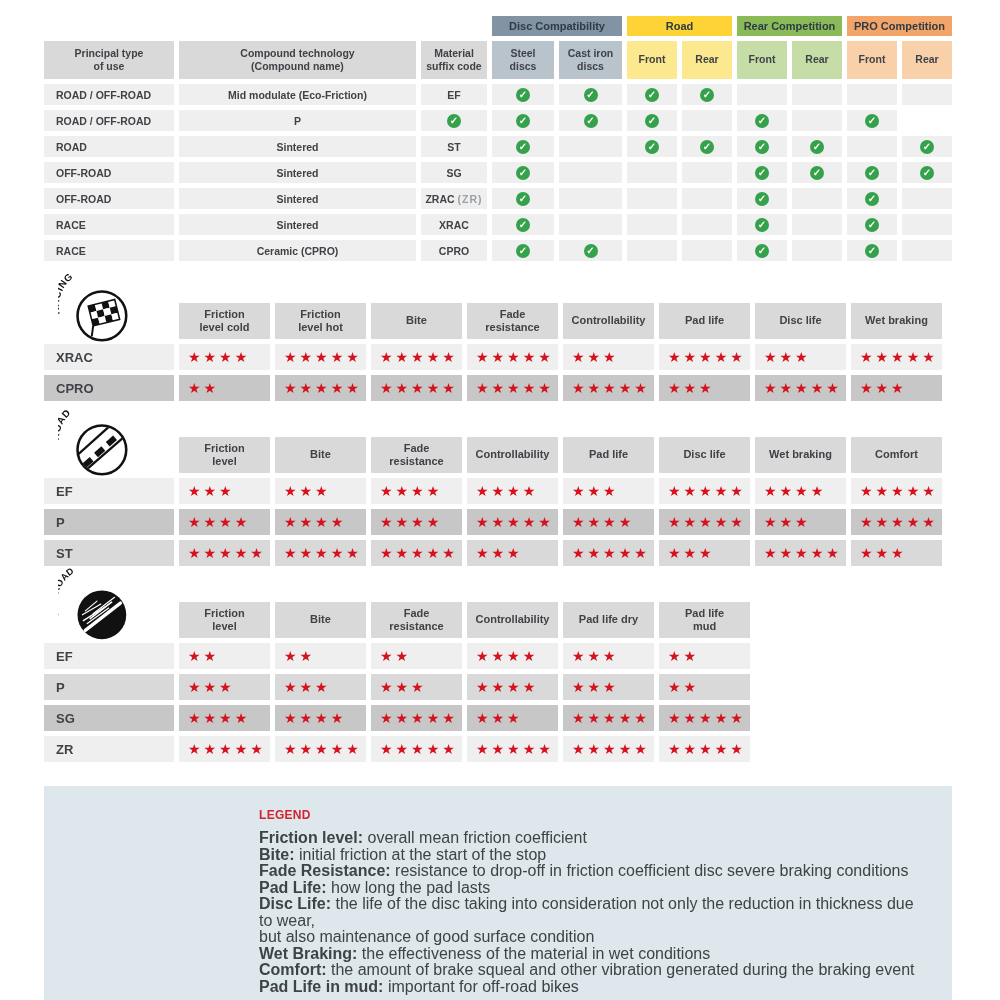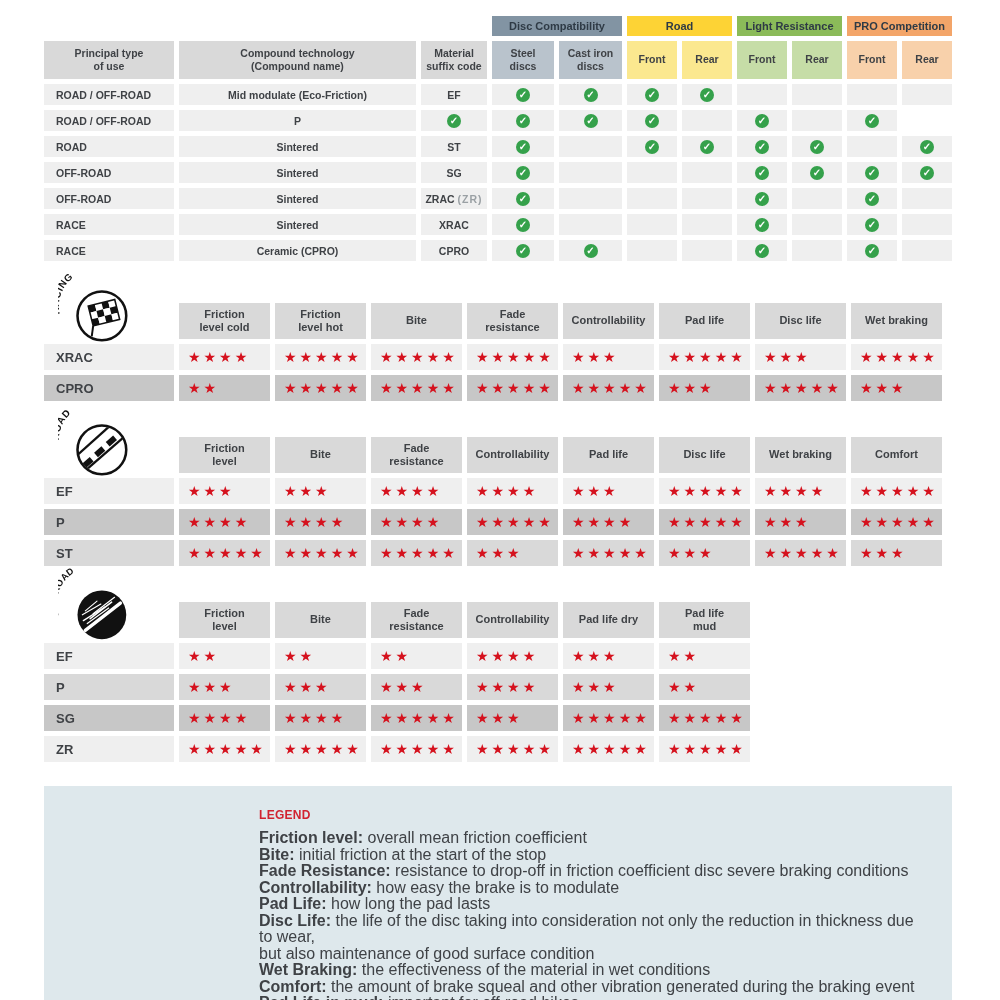--- a/index.html
+++ b/index.html
@@ -39,21 +39,21 @@
   .lline { font-size:16px; line-height:16.5px; color:#3f4246; }
 </style>
 </head>
 <body>
 
 <div class="page">
 
   <div class="compat-grid" id="compat">
       <div class="c gcell" style="background: rgb(130, 148, 163); grid-area: 1 / 4 / auto / span 2;">Disc Compatibility</div>
       <div class="c gcell" style="background: rgb(253, 211, 53); grid-area: 1 / 6 / auto / span 2;">Road</div>
-      <div class="c gcell" style="background: rgb(139, 187, 89); grid-area: 1 / 8 / auto / span 2;">Light Resistance</div>
+      <div class="c gcell" style="background: rgb(139, 187, 89); grid-area: 1 / 8 / auto / span 2;">Rear Competition</div>
       <div class="c gcell" style="background: rgb(243, 165, 105); grid-area: 1 / 10 / auto / span 2;">PRO Competition</div>
       <div class="c hcell" style="grid-row: 2;">Principal type
 of use</div>
       <div class="c hcell" style="grid-row: 2;">Compound technology
 (Compound name)</div>
       <div class="c hcell" style="grid-row: 2;">Material
 suffix code</div>
       <div class="c sub" style="background: rgb(185, 195, 204); grid-row: 2;">Steel
 discs</div>
       <div class="c sub" style="background: rgb(185, 195, 204); grid-row: 2;">Cast iron
@@ -376,21 +376,20 @@
       </div>
   </div>
 
   <div class="legend-box">
     <div class="legend-inner">
       <div class="legend-title">LEGEND</div>
       <div id="legend-items">
           <div class="lline"><b>Friction level:</b><span> overall mean friction coefficient</span></div>
           <div class="lline"><b>Bite:</b><span> initial friction at the start of the stop</span></div>
           <div class="lline"><b>Fade Resistance:</b><span> resistance to drop-off in friction coefficient disc severe braking conditions</span></div>
-          <div class="lline"><b>Controllability:</b><span> how easy the brake is to modulate</span></div>
           <div class="lline"><b>Pad Life:</b><span> how long the pad lasts</span></div>
           <div class="lline"><b>Disc Life:</b><span> the life of the disc taking into consideration not only the reduction in thickness due to wear,</span></div>
           <div class="lline"><span>but also maintenance of good surface condition</span></div>
           <div class="lline"><b>Wet Braking:</b><span> the effectiveness of the material in wet conditions</span></div>
           <div class="lline"><b>Comfort:</b><span> the amount of brake squeal and other vibration generated during the braking event</span></div>
           <div class="lline"><b>Pad Life in mud:</b><span> important for off-road bikes</span></div>
         </div>
     </div>
   </div>
 

